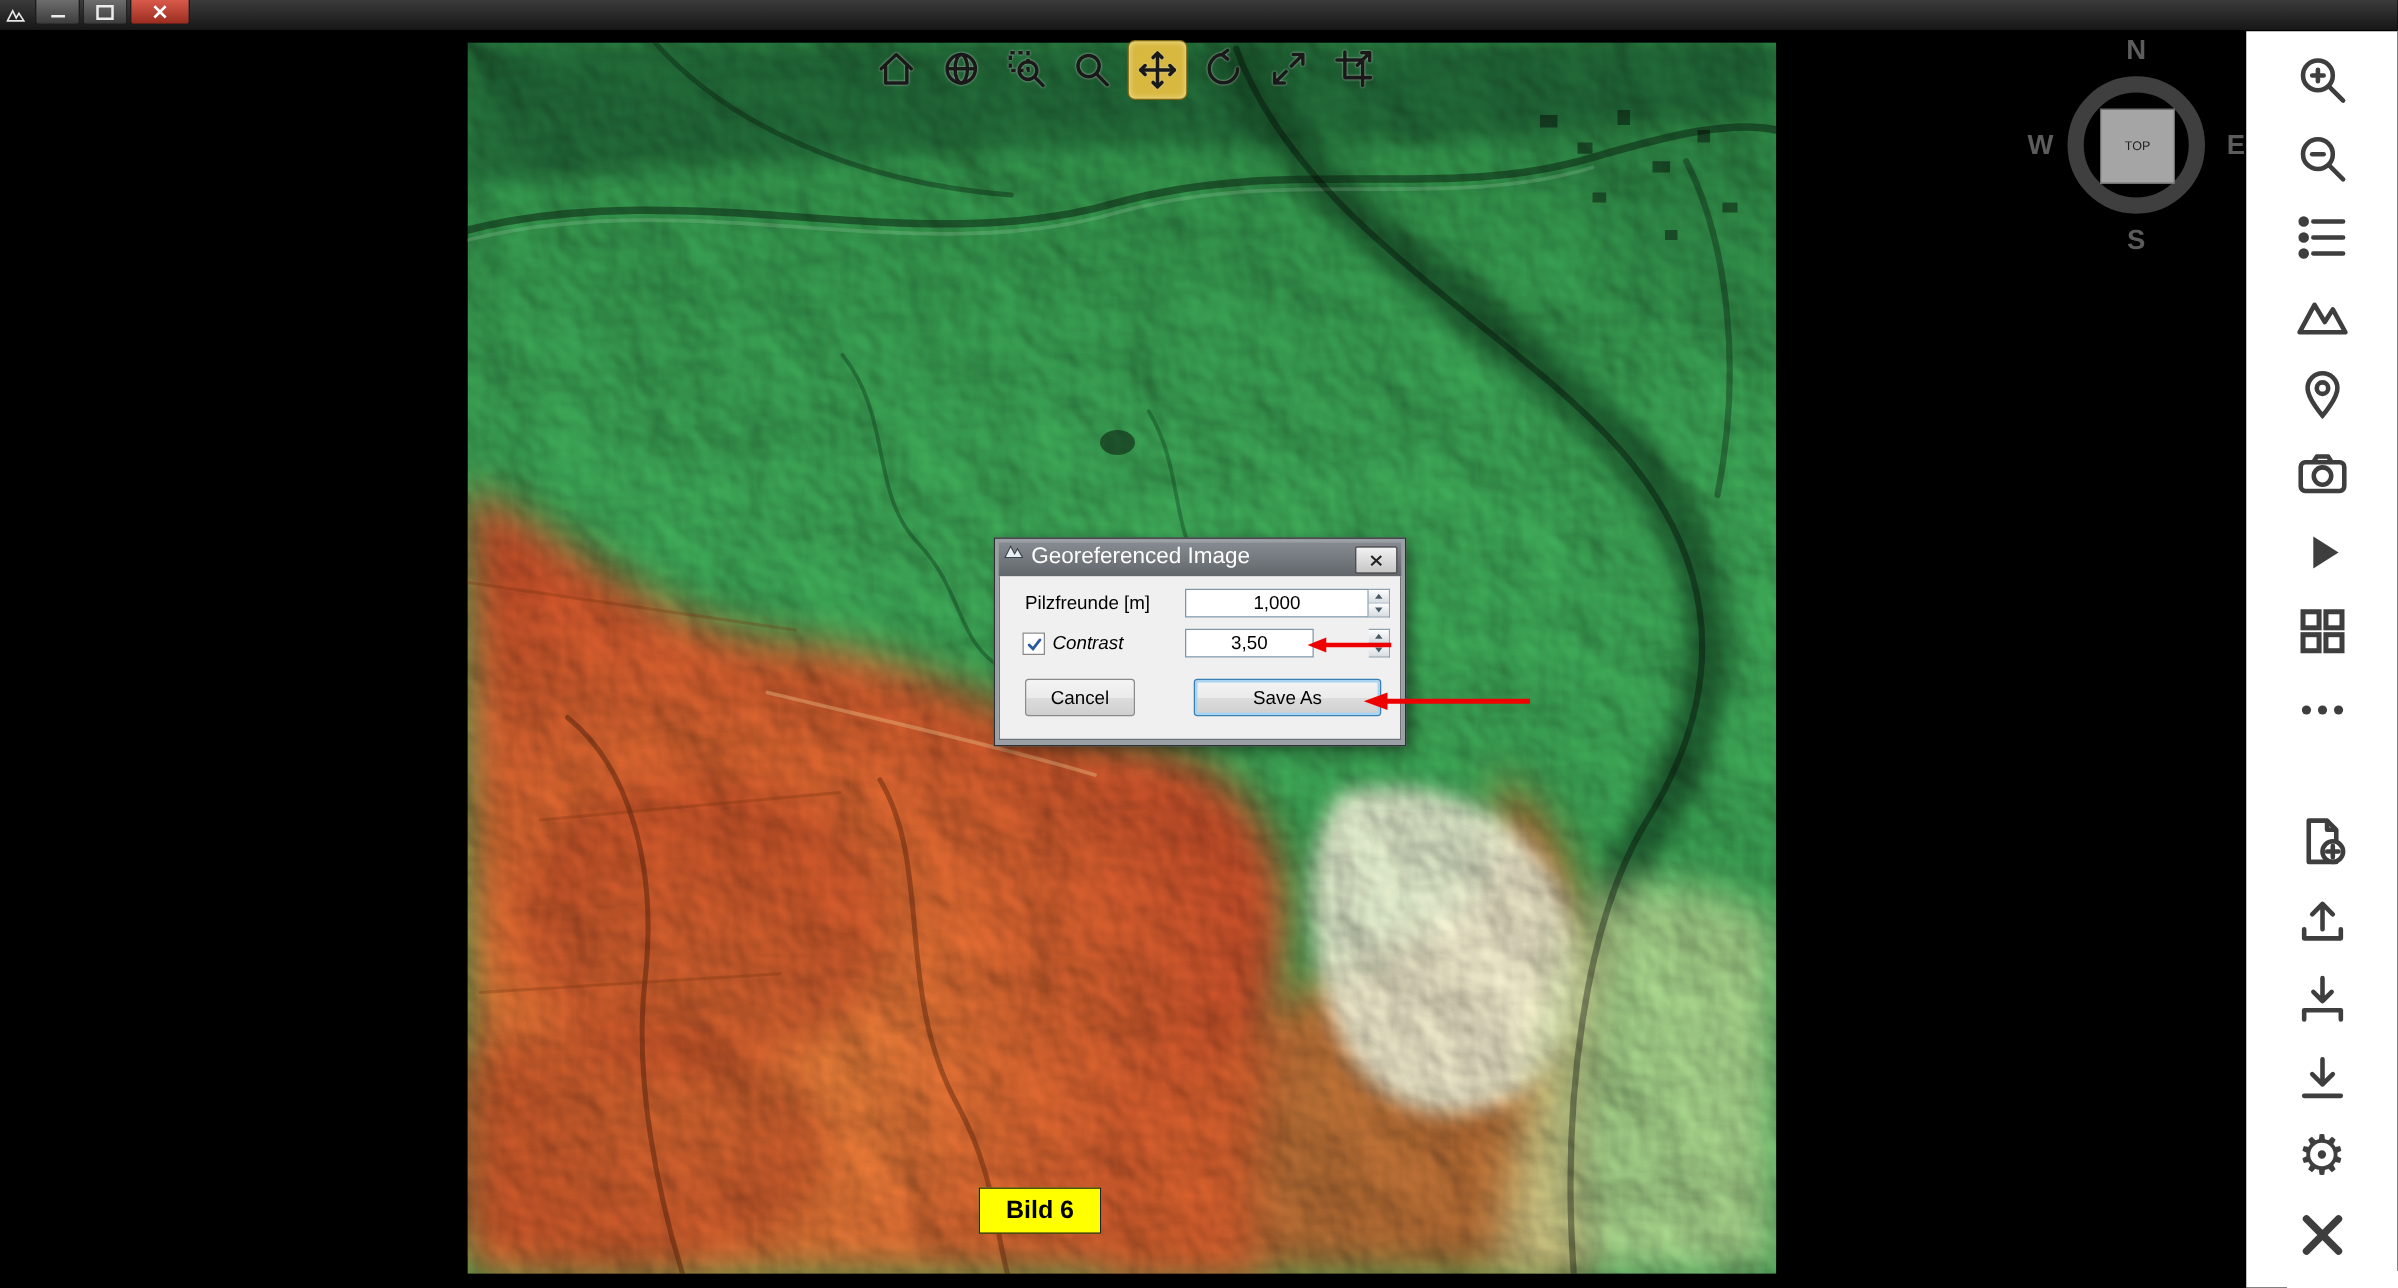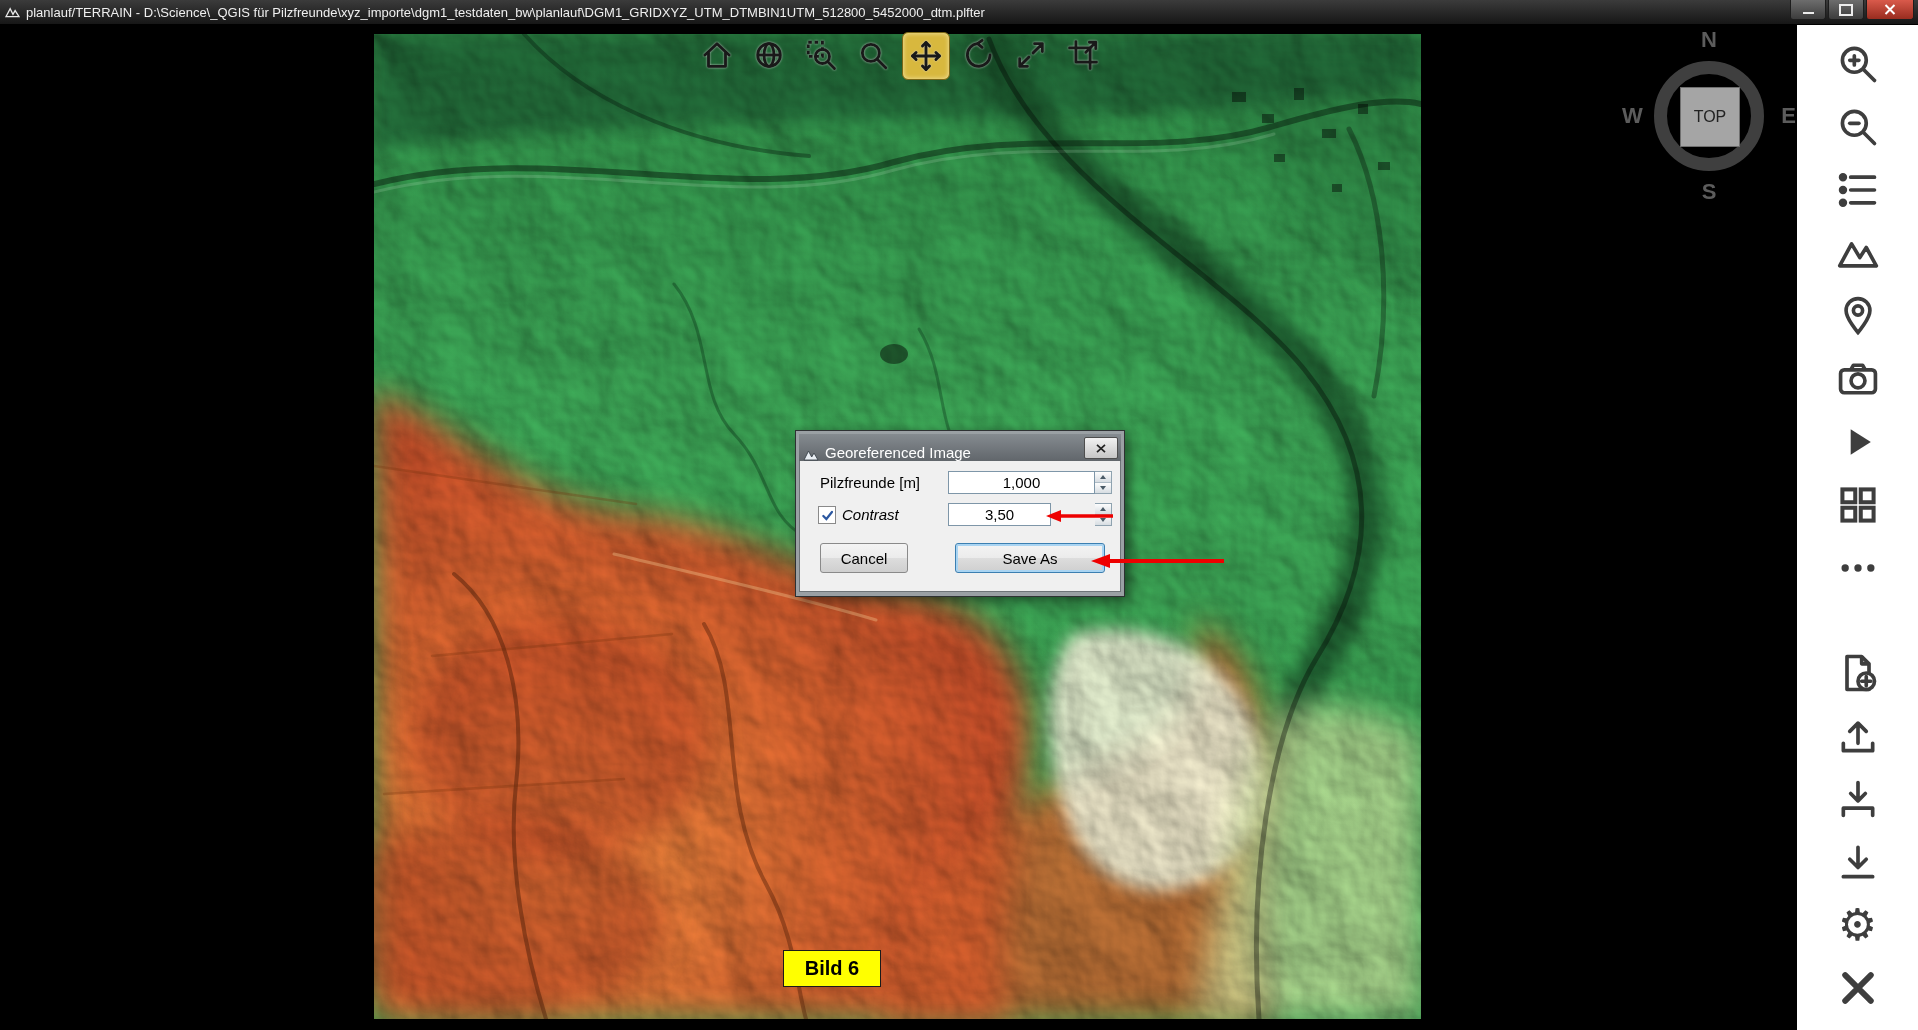--- a/index.html
+++ b/index.html
@@ -24,32 +24,32 @@
   
   .toolbar{position:absolute;left:694px;top:8px;display:flex;gap:6px;z-index:5;}
   .tool{width:46px;height:46px;display:flex;align-items:center;justify-content:center;border-radius:6px;}
   .tool svg{filter:drop-shadow(0 0 1px rgba(210,210,210,0.85));}
   .tool.active{background:#d8b83e;border:1px solid #7a6616;box-shadow:inset 0 0 5px rgba(255,250,220,.7);}
   
   .compass{position:absolute;left:1614px;top:-3px;width:190px;height:190px;z-index:5;}
   .compass .ring{position:absolute;left:40px;top:40px;width:84px;height:84px;border-radius:50%;
     border:13px solid rgba(88,88,88,0.72);}
   .compass .top-btn{position:absolute;left:66px;top:66px;width:58px;height:58px;background:#a5a5a5;
-    border:1px solid #6f6f6f;color:#222;font-size:16px;display:flex;align-items:center;justify-content:center;}
+    border:1px solid #6f6f6f;color:#222;font-size:10px;display:flex;align-items:center;justify-content:center;}
   .cdir{position:absolute;color:#5c5c5c;font-size:22px;font-weight:bold;}
   .c-n{left:50%;top:6px;transform:translateX(-50%);}
   .c-s{left:50%;bottom:6px;transform:translateX(-50%);}
   .c-w{left:8px;top:50%;transform:translateY(-50%);}
   .c-e{right:8px;top:50%;transform:translateY(-50%);}
   
   .dialog{position:absolute;left:795px;top:406px;width:330px;height:167px;background:#9aa0a4;
     border:1px solid #2e3133;padding:3px;box-sizing:border-box;z-index:10;
     box-shadow:4px 4px 12px rgba(0,0,0,0.5);}
-  .d-title{height:27px;background:linear-gradient(#858b90,#61666b);display:flex;align-items:flex-end;
-    color:#fff;font-size:15px;position:relative;}
+  .d-title{height:27px;background:linear-gradient(#858b90,#61666b);display:flex;align-items:flex-start;
+    color:#fff;font-size:18px;position:relative;}
   .d-title .d-logo{margin:0 6px 0 4px;display:flex;}
   .d-close{position:absolute;right:3px;top:3px;width:32px;height:20px;
     background:linear-gradient(#f2f2f2,#c6c6c6);border:1px solid #4e4e4e;border-radius:2px;
     display:flex;align-items:center;justify-content:center;}
   .d-body{position:relative;height:130px;background:#f0f0f0;border:1px solid #6e7478;border-top:none;}
   .d-row-label{position:absolute;font-size:15px;color:#000;}
   .lbl-res{left:20px;top:13px;}
   .lbl-con{left:42px;top:45px;font-style:italic;}
   .checkbox{position:absolute;left:18px;top:45px;width:16px;height:16px;background:#fff;
     border:1px solid #8a8a8a;display:flex;align-items:center;justify-content:center;}
@@ -82,21 +82,20 @@
 </style>
 </head>
 <body>
 
 <div class="titlebar">
   <span class="app-icon">
     <svg width="15" height="12" viewBox="0 0 16 12">
         <path d="M1,11 L5.5,2.5 L8.5,8.5 L10.8,4.5 L15,11 Z" fill="none" stroke="#e8e8e8" stroke-width="1.4"></path>
       </svg>
   </span>
-  <span class="title-text">planlauf/TERRAIN - D:\Science\_QGIS für Pilzfreunde\xyz_importe\dgm1_testdaten_bw\planlauf\DGM1_GRIDXYZ_UTM_DTMBIN1UTM_512800_5452000_dtm.plfter</span>
   <div class="win-controls">
     <div class="win-btn">
         <span class="glyph-min"></span>
       </div>
     <div class="win-btn">
         <span class="glyph-max"></span>
       </div>
     <div class="win-btn close">
       <svg width="12" height="11" viewBox="0 0 12 11">
           <path d="M1.5,1 L10.5,10 M10.5,1 L1.5,10" stroke="#fff" stroke-width="2"></path>

